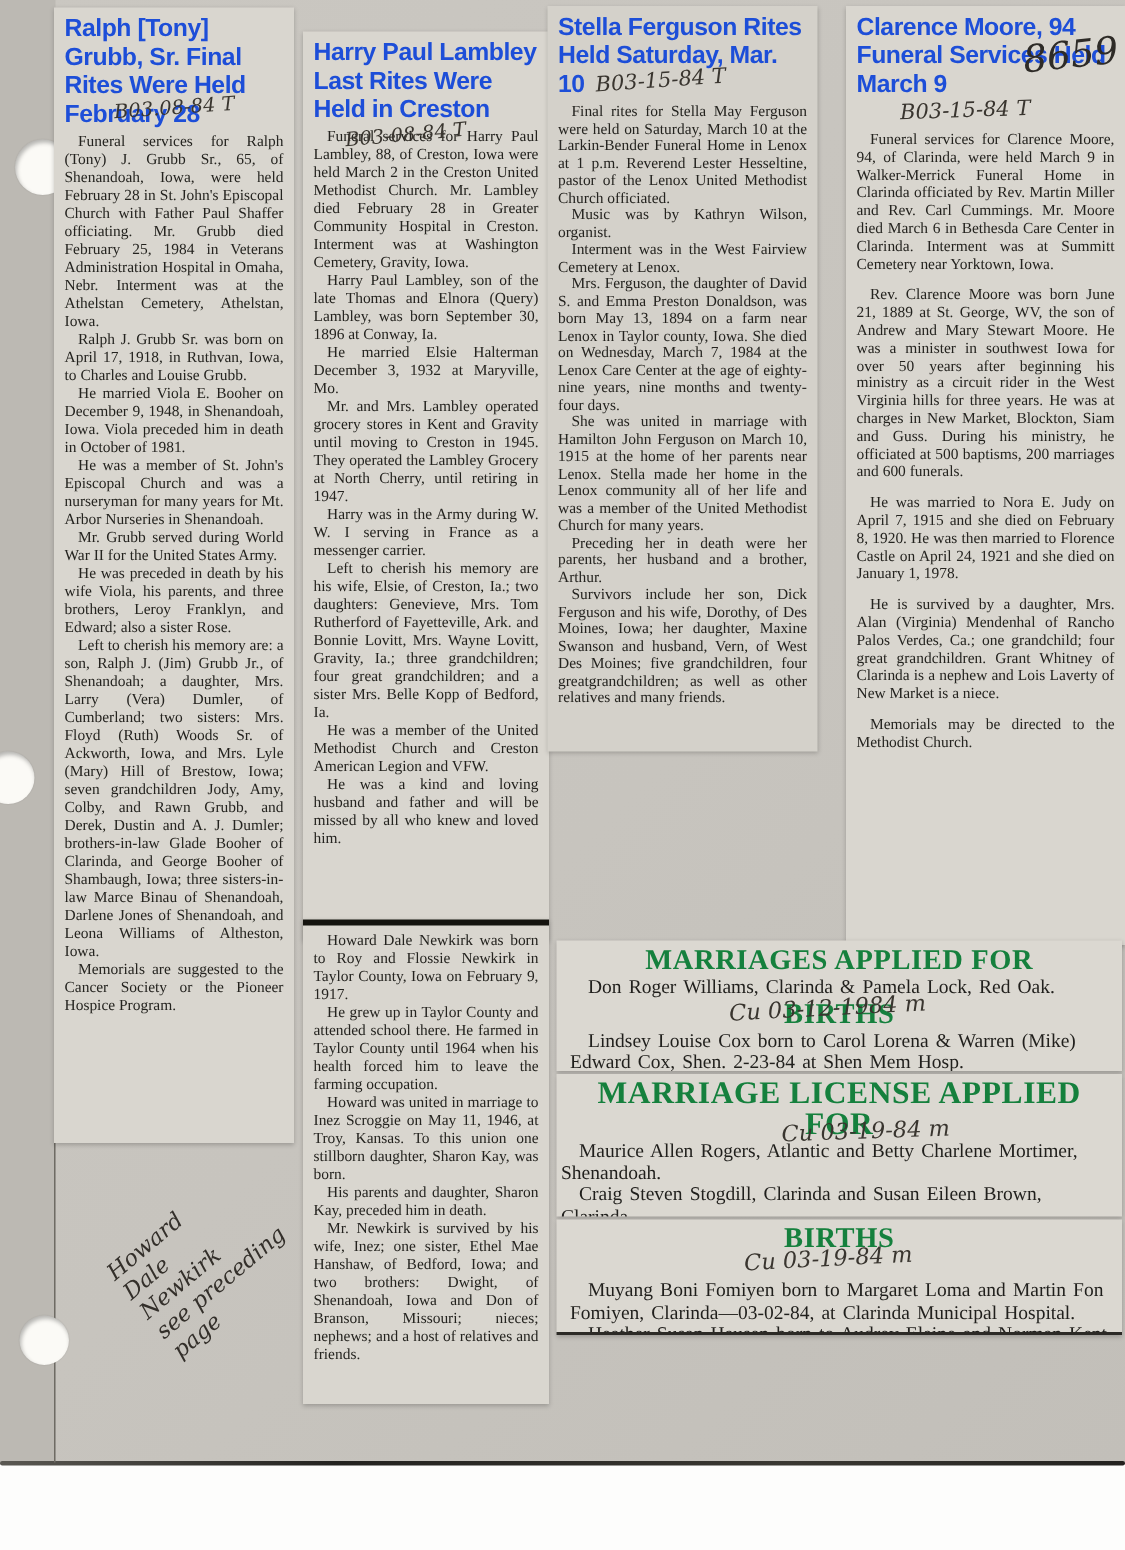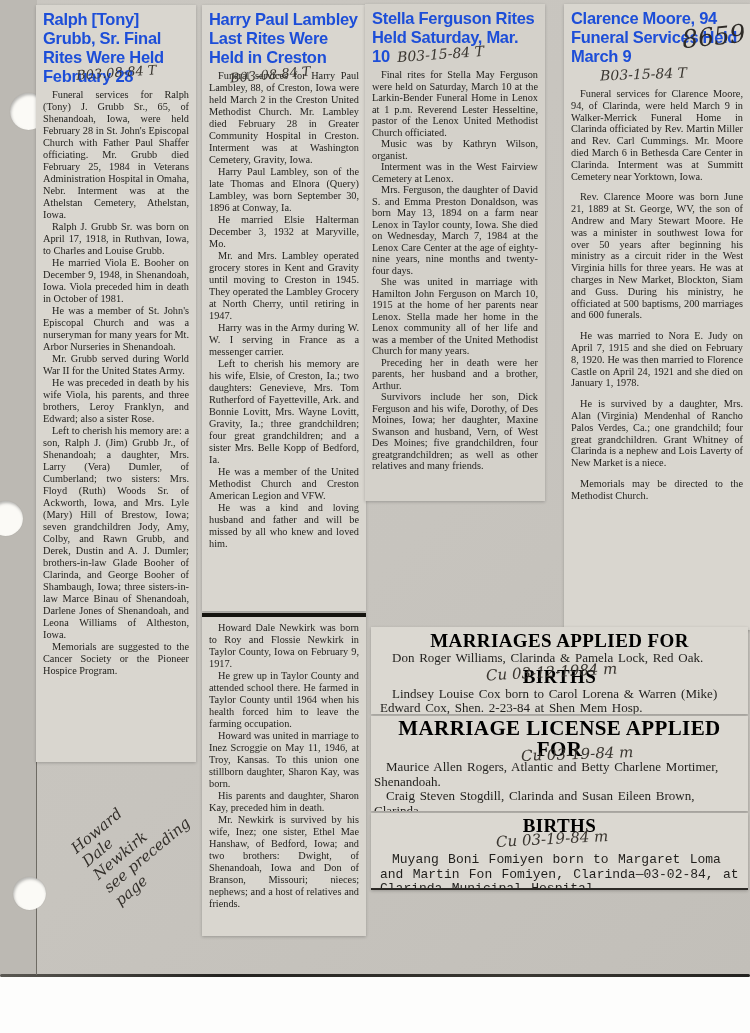--- a/index.html
+++ b/index.html
@@ -48,42 +48,42 @@
   .obit-body p {
     margin:0; text-indent:9px; text-align:justify;
     font-size:10.3px; line-height:12px; color:#24231f;
   }
   .hw {
     position:absolute; font-family:"DejaVu Serif", serif; font-style:italic;
     color:#39352f; white-space:nowrap;
   }
 
   #clip-grubb    { left:36px;  top:5px;   width:160px; height:757px; }
-  #clip-lambley  { left:202px; top:5px;   width:164px; height:606px; }
+  #clip-lambley  { left:202px; top:21px;   width:164px; height:606px; }
   #clip-newkirk  { left:202px; top:613px; width:164px; height:323px; border-top:4px solid #15140f; }
   #clip-ferguson { left:365px; top:4px;   width:180px; height:497px; background:#d4d1ca; }
   #clip-ferguson .obit-body p { line-height:11.5px; }
   #clip-moore    { left:564px; top:4px;   width:186px; height:626px; }
   #clip-moore .obit-body p { margin-bottom:9px; line-height:11.8px; }
   #clip-newkirk .obit-body p.no-indent { text-indent:0; }
 
   .notice-block { background:#dbd8d1; }
   #clip-marriages { left:371px; top:627px; width:377px; height:87px; padding:3px 9px; }
   #clip-license   { left:371px; top:716px; width:377px; height:95px; padding:2px 3px; }
   #clip-births2   { left:371px; top:813px; width:377px; height:77px; padding:2px 9px; border-bottom:2px solid #2c2a26; }
   .notice-heading {
     font-family:"Liberation Serif", serif; font-weight:bold; text-align:center;
-    font-size:19px; line-height:21px; letter-spacing:0.4px; color:#000000;
+    font-size:19px; line-height:21px; letter-spacing:0.4px; color:#15803d;
   }
   .notice-heading.big { font-size:21px; }
   .notice-entry {
     margin:0; text-indent:12px; font-size:13px; line-height:14.5px;
     word-spacing:1.5px; color:#201f1c;
   }
-  .births-gap { margin-top:17px;font-family:Liberation Mono, monospace; }
+  .births-gap { margin-top:17px; }
 
   #hw-grubb-date    { left:40px;  top:60px;  font-size:13px; transform:rotate(-4deg); }
   #hw-lambley-date  { left:28px;  top:62px;  font-size:13px; transform:rotate(-5deg); }
   #hw-ferguson-date { left:32px;  top:42px;  font-size:14px; transform:rotate(-4deg); }
   #hw-moore-page    { right:4px;  top:18px;  font-size:25px; transform:rotate(-6deg); color:#2e2b27; }
   #hw-moore-date    { left:36px;  top:62px;  font-size:14px; transform:rotate(-2deg); }
   #clip-moore .obit-body { margin-top:22px; }
   #hw-marriages-date { left:115px; top:36px; font-size:15px; transform:rotate(-3deg); }
   #hw-license-date   { left:150px; top:29px; font-size:15px; transform:rotate(-2deg); }
   #hw-births2-date   { left:125px; top:17px; font-size:15px; transform:rotate(-3deg); }

